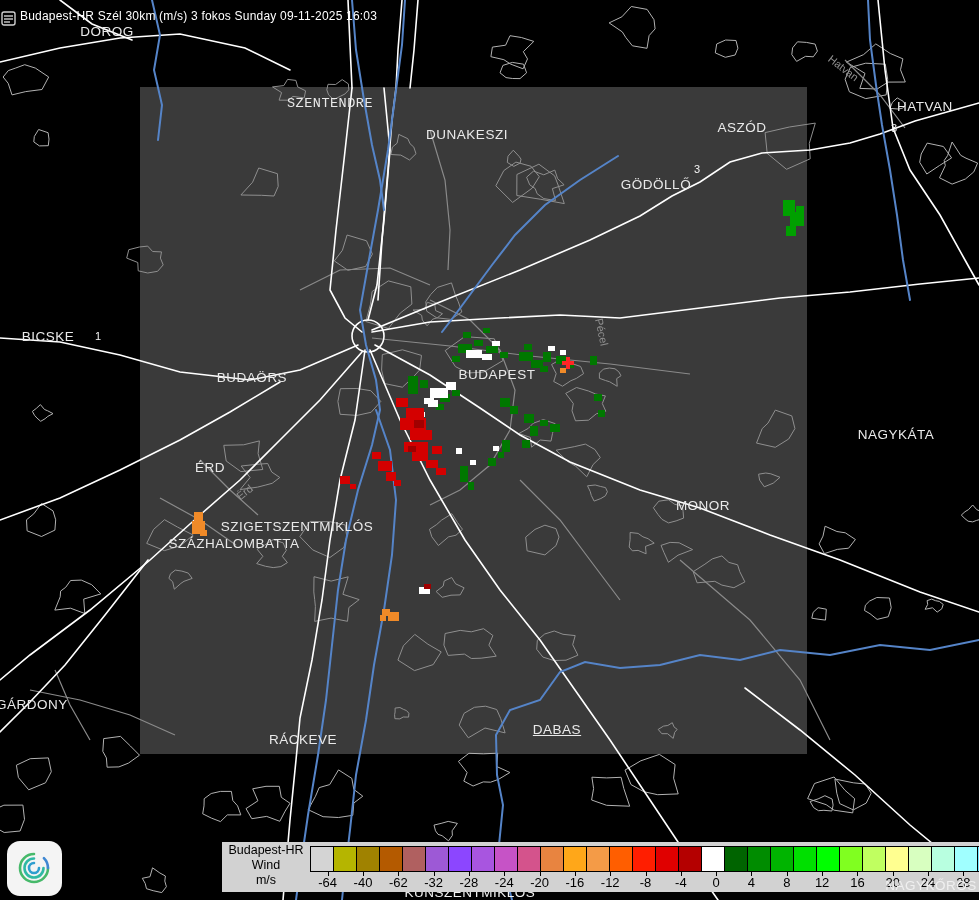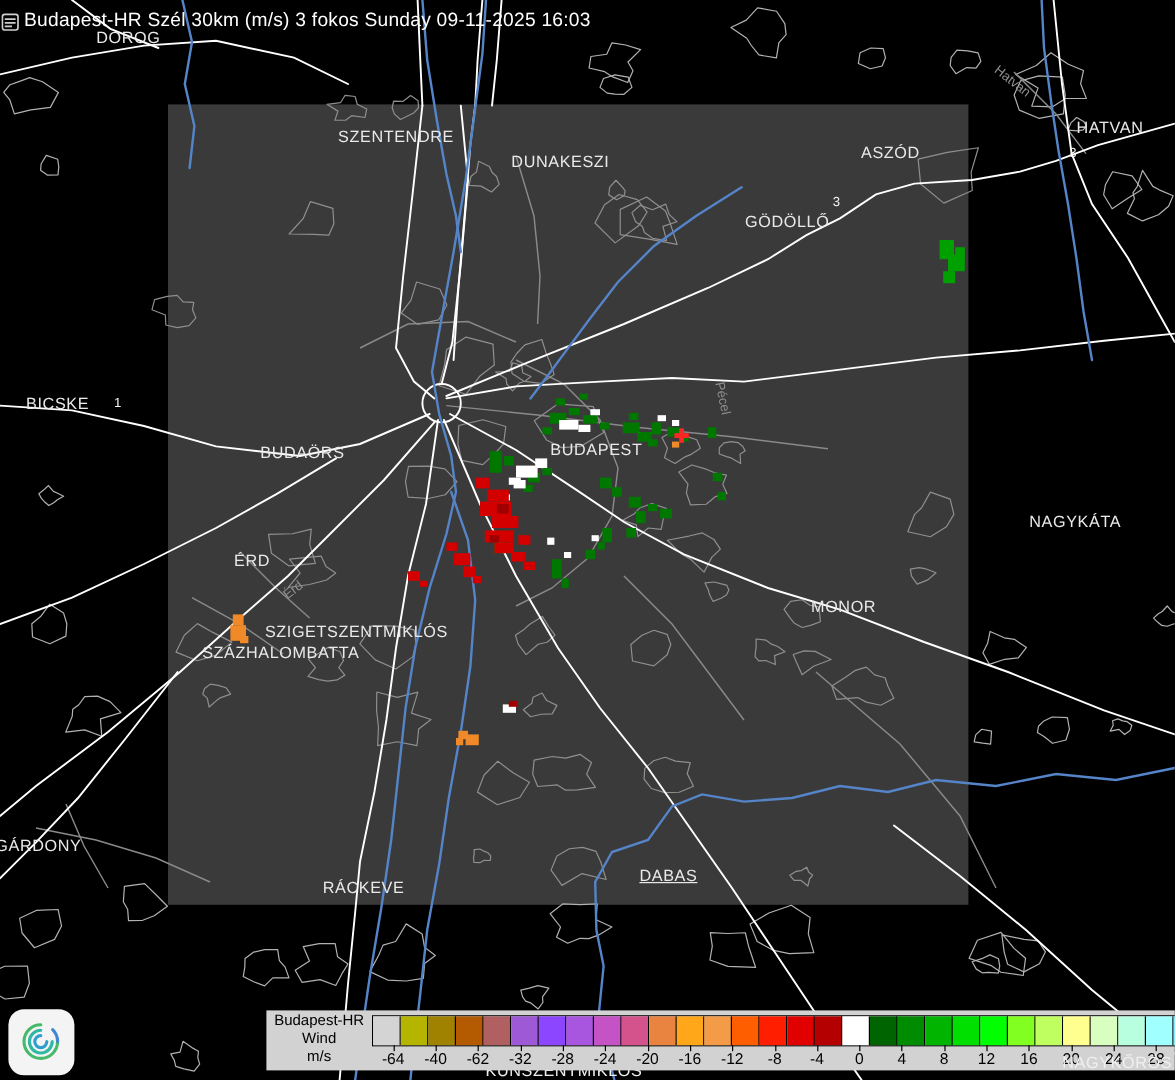--- a/index.html
+++ b/index.html
@@ -4,21 +4,21 @@
 <style>
   html,body{margin:0;padding:0;background:#000;}
   body{width:979px;height:900px;overflow:hidden;position:relative;
        font-family:"Liberation Sans",sans-serif;}
   #map{position:absolute;left:0;top:0;width:941px;height:900px;}
   svg{position:absolute;left:0;top:0;}
   .city{position:absolute;transform:translateX(-50%);color:#e9e9e9;font-size:13.5px;
         letter-spacing:.5px;white-space:nowrap;z-index:10;}
   .roadnum{position:absolute;color:#f4f4f4;font-size:11px;z-index:10;}
   .diag{position:absolute;color:#8f8f8f;font-size:11px;z-index:9;white-space:nowrap;}
-  #titlebar{position:absolute;left:20px;top:9px;color:#fff;font-size:16px;
+  #titlebar{position:absolute;left:20px;top:9px;color:#fff;font-size:12px;
             letter-spacing:.2px;z-index:40;white-space:nowrap;}
   #title-icon{position:absolute;left:1px;top:10px;z-index:40;}
   #legend{position:absolute;left:222px;top:842px;width:876px;height:50px;
           background:#d2d2d2;z-index:20;}
   #legend-info{position:absolute;left:4px;top:1px;width:80px;text-align:center;
                color:#000;font-size:12.5px;line-height:15px;}
   #colorbar{position:absolute;left:88px;top:4px;right:5px;height:24px;
             border:1px solid #000;display:flex;background:#fff;}
   .bin{flex:1 1 0;border-right:1px solid #000;}
   .bin:last-child{border-right:none;}
@@ -244,21 +244,21 @@
         <rect x="380" y="615" width="6" height="6" fill="#f08a28"></rect>
         <rect x="560" y="368" width="6" height="5" fill="#f08a28"></rect>
       </g>
     <g id="marker">
         <rect x="562" y="361" width="12" height="4" fill="#ff2626"></rect>
         <rect x="566" y="357" width="4" height="12" fill="#ff2626"></rect>
       </g>
   </svg>
   <div id="labels">
       <div class="city" style="left: 107px; top: 24px;">DOROG</div>
-      <div class="city" style="left: 330px; top: 106px;">SZENTENDRE</div>
+      <div class="city" style="left: 330px; top: 96px; font-family: Liberation Mono, monospace;">SZENTENDRE</div>
       <div class="city" style="left: 448px; top: 127px; margin-left: 19px;">DUNAKESZI</div>
       <div class="city" style="left: 742px; top: 120px;">ASZÓD</div>
       <div class="city" style="left: 925px; top: 99px;">HATVAN</div>
       <div class="city" style="left: 656px; top: 177px;">GÖDÖLLŐ</div>
       <div class="city" style="left: 48px; top: 329px;">BICSKE</div>
       <div class="city" style="left: 252px; top: 370px;">BUDAÖRS</div>
       <div class="city" style="left: 497px; top: 367px;">BUDAPEST</div>
       <div class="city" style="left: 896px; top: 427px;">NAGYKÁTA</div>
       <div class="city" style="left: 210px; top: 460px;">ÉRD</div>
       <div class="city" style="left: 703px; top: 498px;">MONOR</div>

